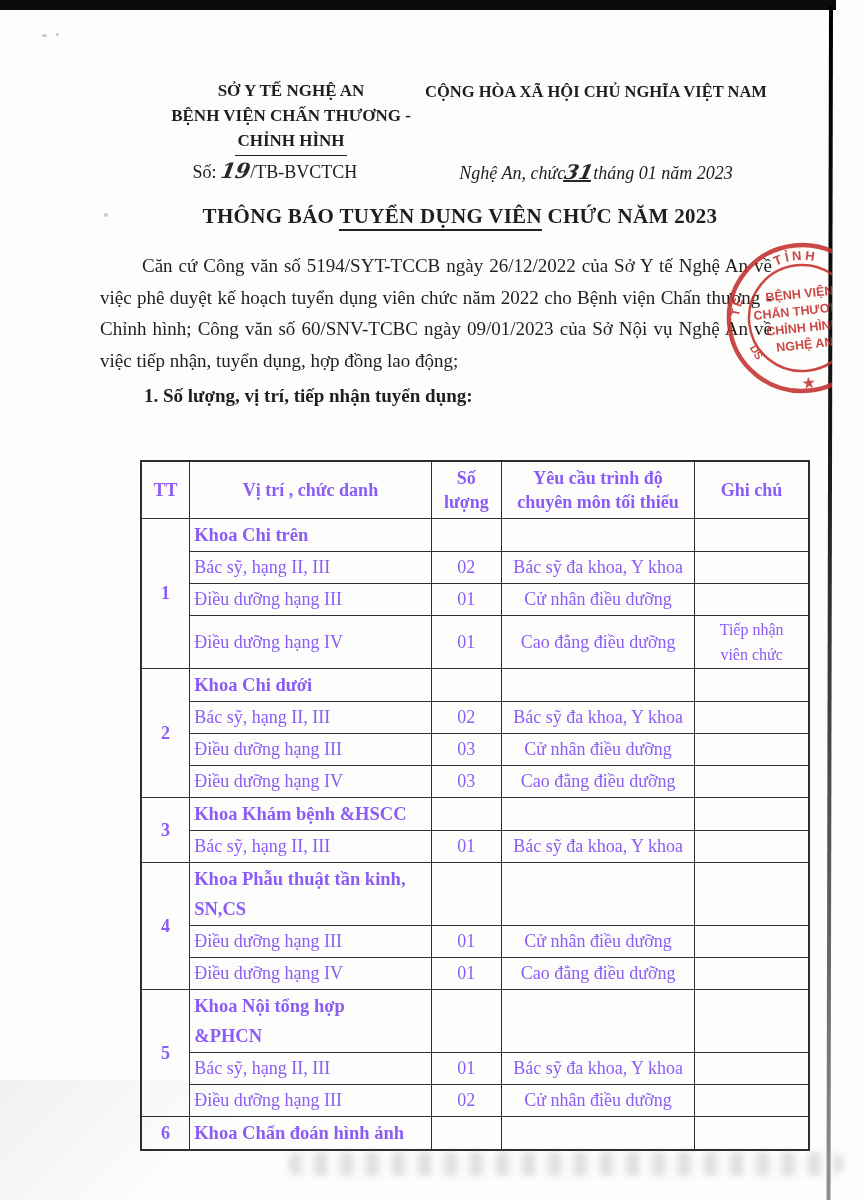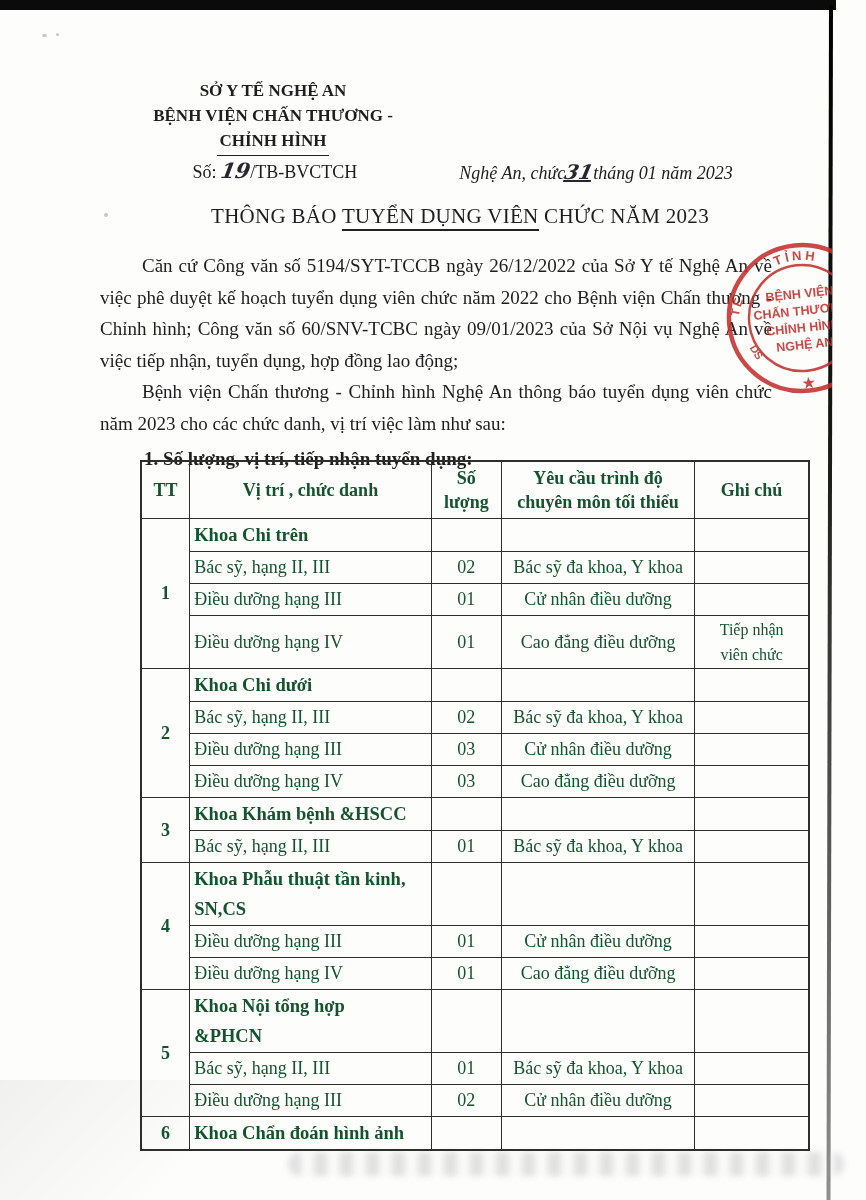--- a/index.html
+++ b/index.html
@@ -19,45 +19,45 @@
   .scan-edge-line{position:absolute;left:829px;top:6px;width:4px;height:1194px;
     background:linear-gradient(to bottom,#000 0%,#161616 35%,#555 70%,#909090 100%);
     transform:rotate(0.12deg);transform-origin:top center;}
   .speck{position:absolute;background:#9a9a9a;border-radius:50%;opacity:.55;}
   .bleed-smudge{position:absolute;left:288px;top:1152px;width:556px;height:24px;border-radius:12px;
     background:repeating-linear-gradient(90deg,rgba(140,140,140,.38) 0 13px,rgba(205,205,205,.10) 13px 26px);
     filter:blur(3px);opacity:.65;}
   .shade-bl{position:absolute;left:0;top:1080px;width:280px;height:120px;
     background:linear-gradient(135deg,rgba(0,0,0,.05),rgba(0,0,0,0) 70%);}
   
-  .hdr-left{position:absolute;left:136px;top:78px;width:274px;text-align:center;
+  .hdr-left{position:absolute;left:154px;top:78px;width:274px;text-align:center;
     font-weight:bold;font-size:17px;line-height:25px;}
   .hdr-left .u{display:inline-block;border-bottom:1.6px solid #222;padding:0 2px 2px;}
   .doc-number{position:absolute;left:138px;top:158px;width:274px;text-align:center;font-size:18px;}
   .hand{font-family:"DejaVu Serif", serif;font-style:italic;font-weight:bold;font-size:21px;
     display:inline-block;transform:skewX(-10deg);color:#26262e;}
   .hdr-right{position:absolute;left:424px;top:80px;width:344px;text-align:center;}
   .hdr-right .l1{font-weight:bold;font-size:16.5px;line-height:24px;}
   .hdr-right .l2{font-weight:bold;font-size:17px;display:inline-block;
     border-bottom:1.7px solid #222;padding:0 5px 3px;margin-top:2px;}
   .date-line{position:absolute;left:424px;top:160px;width:344px;text-align:center;
     font-style:italic;font-size:18px;}
   .date-line .hand{font-size:20px;text-decoration:underline;transform:skewX(-12deg);}
   
   .doc-title{position:absolute;left:120px;top:204px;width:680px;text-align:center;
-    font-weight:normal;font-size:21px;letter-spacing:.3px;}
+    font-weight:bold;font-size:21px;letter-spacing:.3px;}
   .doc-title .u{border-bottom:2px solid #222;padding-bottom:1px;}
   
   .body-text{position:absolute;left:100px;top:250px;width:672px;
     font-size:19px;line-height:31.5px;text-align:justify;}
   .body-text p{margin:0;text-indent:42px;}
   .section-heading{margin:4px 0 0 44px;font-weight:bold;font-size:19px;text-align:left;text-indent:0;}
   
   table.recruit{position:absolute;left:140px;top:460px;width:670px;border-collapse:collapse;
-    font-size:18px;color:#14532d;}
+    font-size:18px;color:#8b5cf6;}
   table.recruit th,table.recruit td{border:1px solid var(--border);padding:1px 4px;vertical-align:middle;}
   table.recruit{border:2px solid var(--border);}
   table.recruit thead th{font-weight:bold;white-space:pre-line;height:54px;font-size:18px;line-height:24px;}
   td.tt-cell{text-align:center;font-weight:bold;font-size:18px;width:40px;}
   td.pos-cell{text-align:left;padding-left:8px;white-space:pre-line;line-height:27px;height:29px;}
   td.pos-cell.dept{font-weight:bold;font-size:18.5px;line-height:30px;}
   td.qty-cell{text-align:center;width:62px;margin-left:37px;}
   td.req-cell{text-align:center;}
   td.note-cell{text-align:center;white-space:pre-line;font-size:16px;line-height:25px;}
   
@@ -77,28 +77,28 @@
 <div class="bleed-smudge"></div>
 
 <div class="hdr-left">
   <div>SỞ Y TẾ NGHỆ AN</div>
   <div>BỆNH VIỆN CHẤN THƯƠNG -</div>
   <div><span class="u">CHỈNH HÌNH</span></div>
 </div>
 <div class="doc-number"><span>Số: </span><span class="hand">19</span><span>/TB-BVCTCH</span></div>
 
 <div class="hdr-right">
+  <div class="l1">CỘNG HÒA XÃ HỘI CHỦ NGHĨA VIỆT NAM</div>
 </div>
 <div class="date-line"><span>Nghệ An, chức</span><span class="hand">31</span><span>tháng 01 năm 2023</span></div>
 
 <div class="doc-title"><span>THÔNG BÁO </span><span class="u">TUYỂN DỤNG VIÊN</span><span> CHỨC NĂM 2023</span></div>
 
 <div class="body-text">
   <p>Căn cứ Công văn số 5194/SYT-TCCB ngày 26/12/2022 của Sở Y tế Nghệ An về việc phê duyệt kế hoạch tuyển dụng viên chức năm 2022 cho Bệnh viện Chấn thương - Chỉnh hình; Công văn số 60/SNV-TCBC ngày 09/01/2023 của Sở Nội vụ Nghệ An về việc tiếp nhận, tuyển dụng, hợp đồng lao động;</p>
-  <p>Bệnh viện Chấn thương - Chỉnh hình Nghệ An thông báo tuyển dụng viên chức năm 2023 cho các chức danh, vị trí việc làm như sau:</p>
   <div class="section-heading">1. Số lượng, vị trí, tiếp nhận tuyển dụng:</div>
 </div>
 
 <table class="recruit">
   <colgroup>
     <col style="width:40px">
       <col style="width:250px">
       <col style="width:62px">
       <col style="width:200px">
       <col style="width:118px">

